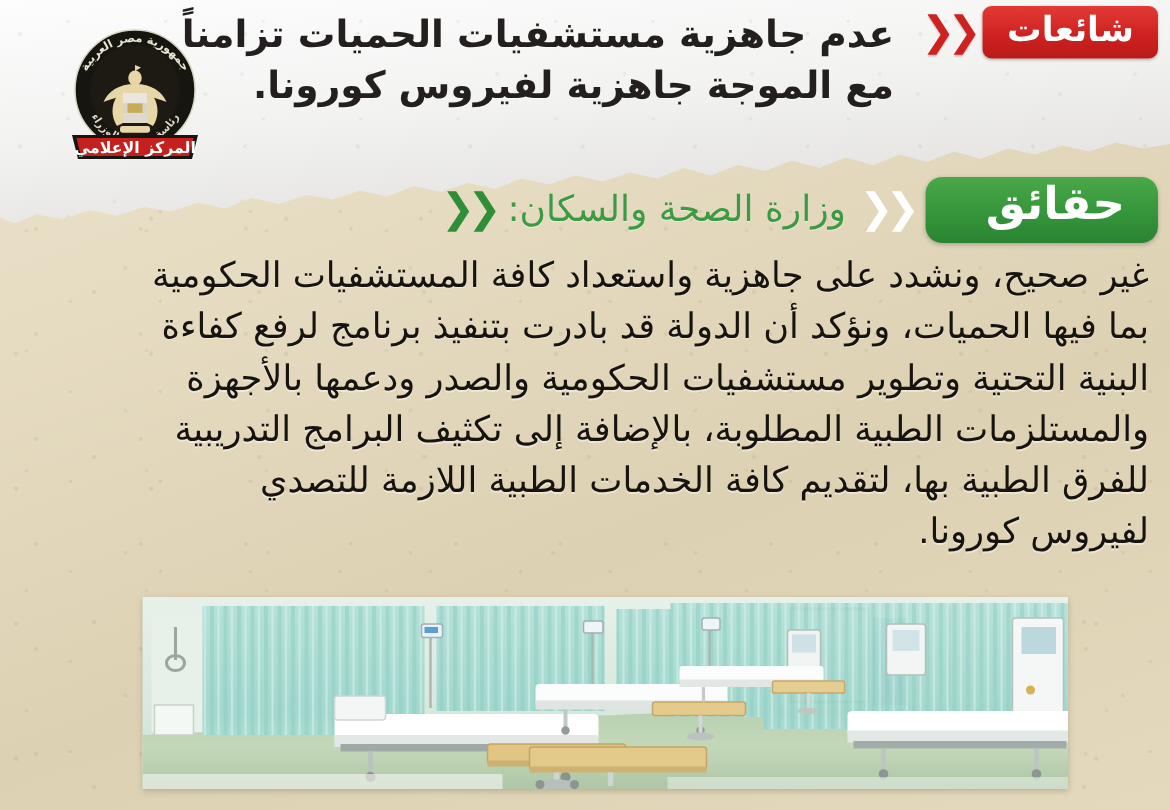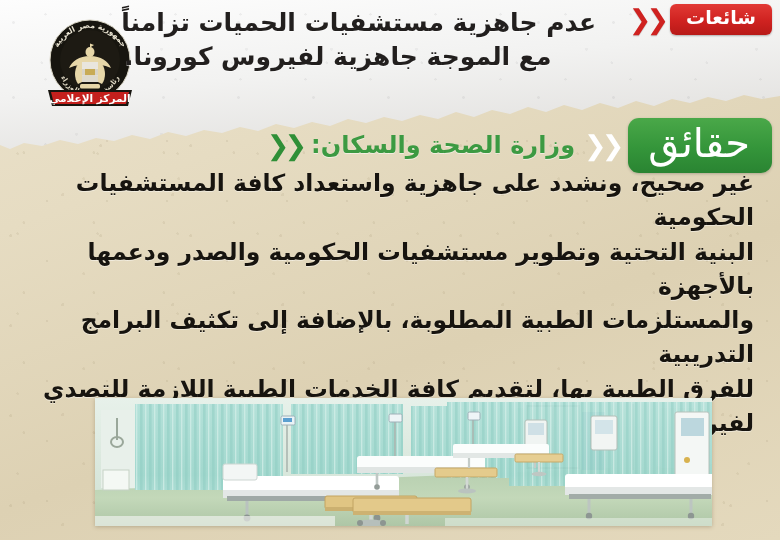--- a/index.html
+++ b/index.html
@@ -56,57 +56,57 @@
   .emblem{position:absolute;left:36px;top:8px;width:108px;height:104px;}
   .emblem svg{display:block;width:108px;height:104px;}
 
   
   .rumor-badge{
     position:absolute;right:8px;top:4px;display:flex;align-items:center;gap:6px;
   }
   .rumor-pill{
     background:linear-gradient(180deg,#e23a35 0%,#cf2220 55%,#b81a18 100%);
     color:#fff;border-radius:6px;padding:3px 16px 6px 16px;
-    font-size:19px;font-weight:bold;line-height:1.15;
+    font-size:23px;font-weight:bold;line-height:1.15;
     box-shadow:0 1px 2px rgba(0,0,0,.28);
   }
   .chev{display:inline-block;font-size:27px;font-weight:bold;line-height:1;letter-spacing:-5px;}
   .chev.red{color:#cf2220;text-shadow:0 1px 1px rgba(0,0,0,.18);}
   .chev.white{color:#ffffff;}
   .chev.green{color:#2f8f37;}
 
   
   .headline{
     position:absolute;right:184px;top:6px;width:472px;
-    text-align:left;color:#221f1e;
+    text-align:right;color:#221f1e;
     font-size:25px;font-weight:bold;line-height:1.34;
     text-shadow:0 1px 0 rgba(255,255,255,.55);
   }
   .headline div{white-space:nowrap;}
 
   
   .facts-row{
     position:absolute;right:8px;top:118px;display:flex;align-items:center;gap:9px;
   }
   .facts-pill{
     background:linear-gradient(180deg,#4aa849 0%,#34953a 55%,#2a8432 100%);
-    color:#fff;border-radius:11px;padding:2px 22px 7px 20px;
-    font-size:40px;font-weight:normal;line-height:1.15;
+    color:#fff;border-radius:11px;padding:2px 22px 7px 40px;
+    font-size:30px;font-weight:bold;line-height:1.15;
     box-shadow:0 1px 3px rgba(0,0,0,.22);
   }
   .ministry{
-    color:#3c9a42;font-size:24px;font-weight:bold;line-height:1.2;
+    color:#3c9a42;font-size:24px;font-weight:normal;line-height:1.2;
     text-shadow:0 1px 0 rgba(255,255,255,.5);
   }
 
   
   .body-text{
-    position:absolute;right:26px;top:166px;width:752px;
+    position:absolute;right:14px;top:166px;width:752px;
     color:#17140f;
-    font-size:23.5px;font-weight:bold;line-height:1.46;
+    font-size:23.5px;font-weight:normal;line-height:1.46;
     text-shadow:0 1px 0 rgba(255,255,255,.42);
   }
   .body-text p{margin:0;}
 
   
   .photo{
     position:absolute;left:95px;top:398px;width:617px;height:128px;
     overflow:hidden;background:#cfe6e0;
     box-shadow:0 1px 4px rgba(90,75,45,.30);
   }
@@ -172,20 +172,21 @@
 
   <div class="facts-row">
     <span class="facts-pill">حقائق</span>
     <span class="chev white">❮❮</span>
     <span class="ministry">وزارة الصحة والسكان:</span>
     <span class="chev green">❮❮</span>
   </div>
 
   <div class="body-text">
     <p>غير صحيح، ونشدد على جاهزية واستعداد كافة المستشفيات الحكومية</p>
+    <p>بما فيها الحميات، ونؤكد أن الدولة قد بادرت بتنفيذ برنامج لرفع كفاءة</p>
     <p>البنية التحتية وتطوير مستشفيات الحكومية والصدر ودعمها بالأجهزة</p>
     <p>والمستلزمات الطبية المطلوبة، بالإضافة إلى تكثيف البرامج التدريبية</p>
     <p>للفرق الطبية بها، لتقديم كافة الخدمات الطبية اللازمة للتصدي</p>
     <p>لفيروس كورونا.</p>
   </div>
 
   <div class="photo">
     <svg viewBox="0 0 617 128" xmlns="http://www.w3.org/2000/svg" aria-hidden="true">
       <defs>
         <linearGradient id="floorG" x1="0" y1="0" x2="0" y2="1">

